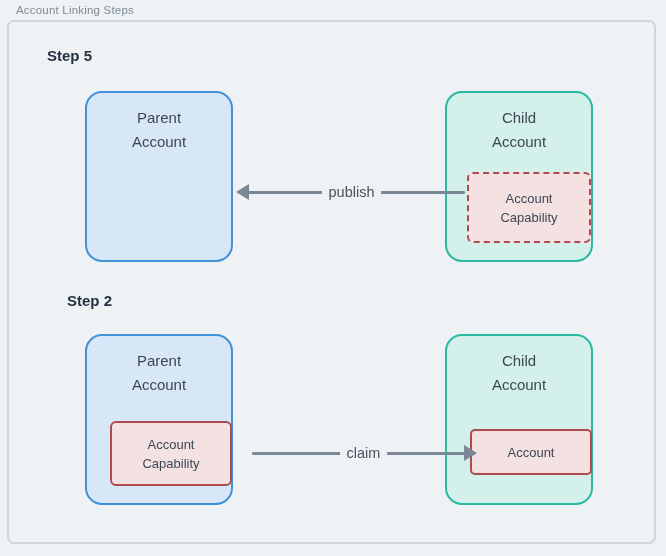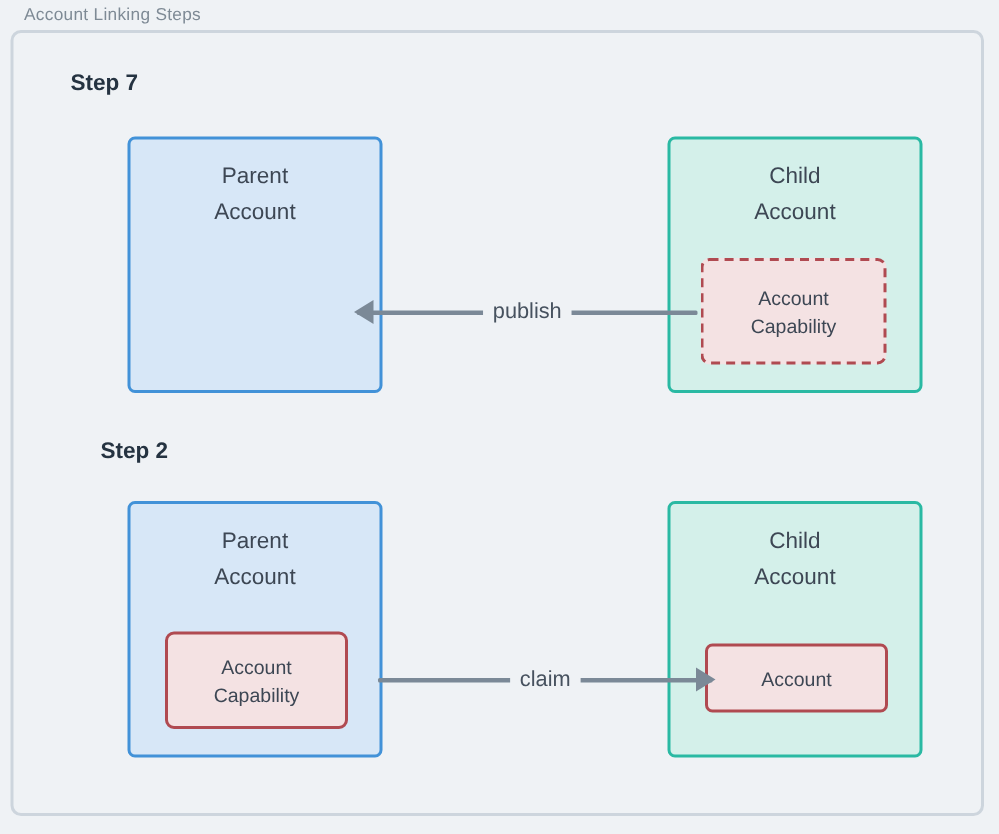--- a/index.html
+++ b/index.html
@@ -42,22 +42,22 @@
   .step-heading {
     position: absolute; left: 47px;
     font-size: 15px; font-weight: 700;
     color: var(--heading_text);
   }
   .step1-heading { top: 47px; }
   .step2-heading { top: 292px; margin-left: 20px; }
 
   .account-box {
     position: absolute;
-    width: 170px; height: 171px;
-    border-radius: 5px;
+    width: 148px; height: 171px;
+    border-radius: 17px;
     border: 2px solid;
   }
   .parent-box { background: var(--parent_fill); border-color: var(--parent_border); }
   .child-box  { background: var(--child_fill);  border-color: var(--child_border); }
   .s1 { top: 91px; }
   .s2 { top: 334px; }
   .col-left  { left: 85px; }
   .col-right { left: 445px; }
 
   .box-title {
@@ -93,21 +93,21 @@
     border-radius: 6px;
   }
   .account-solid {
     left: 23px; top: 93px; width: 122px; height: 46px;
     background: var(--capability_fill); border-color: var(--capability_border);
   }
 
   .arrow {
     position: absolute; height: 20px;
   }
-  .arrow1 { left: 236px; width: 231px; top: 198px; }
+  .arrow1 { left: 236px; width: 231px; top: 182px; }
   .arrow2 { left: 250px; width: 227px; top: 443px; }
   .arrow .line {
     position: absolute; top: 8.5px; height: 3px; left: 2px; right: 2px;
     background: var(--arrow); border-radius: 1px;
   }
   .arrow .head {
     position: absolute; top: 2px;
     width: 0; height: 0;
     border-top: 8px solid transparent;
     border-bottom: 8px solid transparent;
@@ -130,21 +130,21 @@
     white-space: nowrap;
   }
 </style>
 </head>
 <body>
 
 <div class="diagram-title">Account Linking Steps</div>
 
 <div class="panel"></div>
 
-<div class="step-heading step1-heading">Step 7</div>
+<div class="step-heading step1-heading">Step 5</div>
 
 <div class="account-box parent-box s1 col-left">
   <div class="box-title">Parent
 Account</div>
 </div>
 
 <div class="account-box child-box s1 col-right">
   <div class="box-title">Child
 Account</div>
   <div class="inner-box capability-dashed">Account

